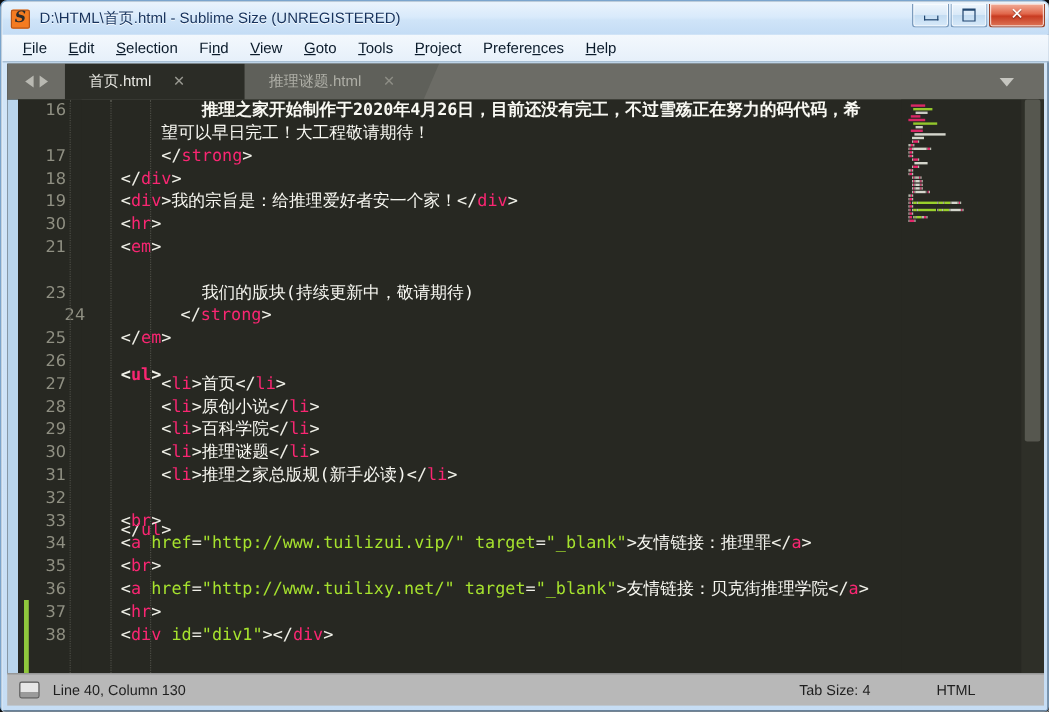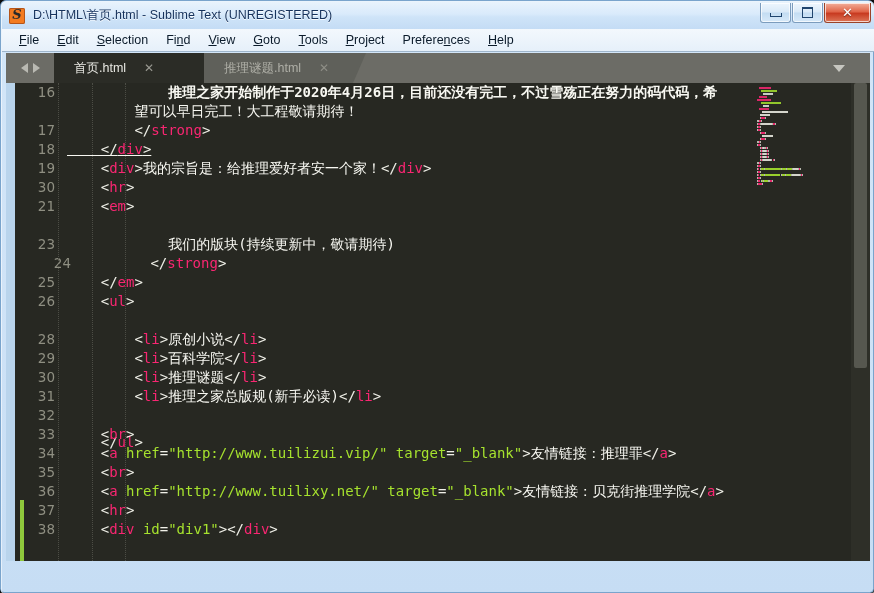--- a/index.html
+++ b/index.html
@@ -352,21 +352,21 @@
   #status-tabsize { font-size: 12px; color: #1f1f1f; margin-right: 55px; }
   #status-syntax { font-size: 12px; color: #1f1f1f; margin-right: 57px; }
 </style>
 </head>
 <body>
 
 <div id="window">
 
   <div id="titlebar">
     <div id="app-icon"></div>
-    <div id="title-text">D:\HTML\首页.html - Sublime Text (UNREGISTERED)</div>
+    <div id="title-text">D:\HTML\首页.html - Sublime Size (UNREGISTERED)</div>
     <div id="winbuttons">
       <div class="winbtn" id="btn-min">
         <div class="minglyph"></div>
       </div>
       <div class="winbtn" id="btn-max">
         <div class="maxglyph"></div>
       </div>
       <div class="winbtn" id="btn-close">
         <span class="winglyph">✕</span>
       </div>
@@ -406,28 +406,29 @@
       </div>
     </div>
 
     <div id="editor">
       <div id="gutter-bg"></div>
       <div id="leftstrip"></div>
       <div id="green-marker"></div>
       <div id="code-area">
           <div class="line tall" style="position: absolute; left: 0px; top: 0px; width: 836px;"><span class="lineno">16</span><span class="ltext" style="top: 0px; font-weight: bold;"><span class="txt">            推理之家开始制作于2020年4月26日，目前还没有完工，不过雪殇正在努力的码代码，希</span></span><span class="ltext" style="top: 19px;"><span class="txt">        望可以早日完工！大工程敬请期待！</span></span></div>
           <div class="line" style="position: absolute; left: 0px; top: 38px; width: 836px;"><span class="lineno">17</span><span class="ltext" style="top: 0px;"><span class="punct">        &lt;/</span><span class="tag">strong</span><span class="punct">&gt;</span></span></div>
-          <div class="line" style="position: absolute; left: 0px; top: 57px; width: 836px;"><span class="lineno">18</span><span class="ltext" style="top: 0px; text-decoration: underline;"><span class="punct">    &lt;/</span><span class="tag">div</span><span class="punct">&gt;</span></span></div>
+          <div class="line" style="position: absolute; left: 0px; top: 57px; width: 836px;"><span class="lineno">18</span><span class="ltext" style="top: 0px;"><span class="punct">    &lt;/</span><span class="tag">div</span><span class="punct">&gt;</span></span></div>
           <div class="line" style="position: absolute; left: 0px; top: 76px; width: 836px;"><span class="lineno">19</span><span class="ltext" style="top: 0px; text-align: right;"><span class="punct">    &lt;</span><span class="tag">div</span><span class="punct">&gt;</span><span class="txt">我的宗旨是：给推理爱好者安一个家！</span><span class="punct">&lt;/</span><span class="tag">div</span><span class="punct">&gt;</span></span></div>
           <div class="line" style="position: absolute; left: 0px; top: 95px; width: 836px;"><span class="lineno">30</span><span class="ltext" style="top: 0px;"><span class="punct">    &lt;</span><span class="tag">hr</span><span class="punct">&gt;</span></span></div>
           <div class="line" style="position: absolute; left: 0px; top: 114px; width: 836px;"><span class="lineno">21</span><span class="ltext" style="top: 0px;"><span class="punct">    &lt;</span><span class="tag">em</span><span class="punct">&gt;</span></span></div>
           <div class="line" style="position: absolute; left: 0px; top: 152px; width: 836px;"><span class="lineno">23</span><span class="ltext" style="top: 0px;"><span class="txt">            我们的版块(持续更新中，敬请期待)</span></span></div>
           <div class="line" style="position: absolute; left: 16px; top: 171px; width: 836px;"><span class="lineno">24</span><span class="ltext" style="top: 0px;"><span class="punct">        &lt;/</span><span class="tag">strong</span><span class="punct">&gt;</span></span></div>
           <div class="line" style="position: absolute; left: 0px; top: 190px; width: 836px;"><span class="lineno">25</span><span class="ltext" style="top: 0px;"><span class="punct">    &lt;/</span><span class="tag">em</span><span class="punct">&gt;</span></span></div>
-          <div class="line" style="position: absolute; left: 0px; top: 209px; width: 836px;"><span class="lineno">26</span><span class="ltext" style="top: 0px;"><span class="punct">    &lt;</span><span class="tag">ul</span><span class="punct">&gt;</span></span></div>
+          <div class="line" style="position: absolute; left: 0px; top: 209px; width: 836px;"><span class="lineno">26</span><span class="ltext" style="top: 12px; font-weight: bold;"><span class="punct">    &lt;</span><span class="tag">ul</span><span class="punct">&gt;</span></span></div>
+          <div class="line" style="position: absolute; left: 0px; top: 228px; width: 836px;"><span class="lineno">27</span><span class="ltext" style="top: 0px;"><span class="punct">        &lt;</span><span class="tag">li</span><span class="punct">&gt;</span><span class="txt">首页</span><span class="punct">&lt;/</span><span class="tag">li</span><span class="punct">&gt;</span></span></div>
           <div class="line" style="position: absolute; left: 0px; top: 247px; width: 836px;"><span class="lineno">28</span><span class="ltext" style="top: 0px;"><span class="punct">        &lt;</span><span class="tag">li</span><span class="punct">&gt;</span><span class="txt">原创小说</span><span class="punct">&lt;/</span><span class="tag">li</span><span class="punct">&gt;</span></span></div>
           <div class="line" style="position: absolute; left: 0px; top: 266px; width: 836px;"><span class="lineno">29</span><span class="ltext" style="top: 0px;"><span class="punct">        &lt;</span><span class="tag">li</span><span class="punct">&gt;</span><span class="txt">百科学院</span><span class="punct">&lt;/</span><span class="tag">li</span><span class="punct">&gt;</span></span></div>
           <div class="line" style="position: absolute; left: 0px; top: 285px; width: 836px;"><span class="lineno">30</span><span class="ltext" style="top: 0px;"><span class="punct">        &lt;</span><span class="tag">li</span><span class="punct">&gt;</span><span class="txt">推理谜题</span><span class="punct">&lt;/</span><span class="tag">li</span><span class="punct">&gt;</span></span></div>
           <div class="line" style="position: absolute; left: 0px; top: 304px; width: 836px;"><span class="lineno">31</span><span class="ltext" style="top: 0px;"><span class="punct">        &lt;</span><span class="tag">li</span><span class="punct">&gt;</span><span class="txt">推理之家总版规(新手必读)</span><span class="punct">&lt;/</span><span class="tag">li</span><span class="punct">&gt;</span></span></div>
           <div class="line" style="position: absolute; left: 0px; top: 323px; width: 836px;"><span class="lineno">32</span><span class="ltext" style="top: 0px; margin-top: 27px;"><span class="punct">    &lt;/</span><span class="tag">ul</span><span class="punct">&gt;</span></span></div>
           <div class="line" style="position: absolute; left: 0px; top: 342px; width: 836px;"><span class="lineno">33</span><span class="ltext" style="top: 0px;"><span class="punct">    &lt;</span><span class="tag">br</span><span class="punct">&gt;</span></span></div>
           <div class="line" style="position: absolute; left: 0px; top: 361px; width: 836px;"><span class="lineno">34</span><span class="ltext" style="top: 0px;"><span class="punct">    &lt;</span><span class="tag">a</span><span class="punct"> </span><span class="attr">href</span><span class="punct">=</span><span class="str">"http://www.tuilizui.vip/"</span><span class="punct"> </span><span class="attr">target</span><span class="punct">=</span><span class="str">"_blank"</span><span class="punct">&gt;</span><span class="txt">友情链接：推理罪</span><span class="punct">&lt;/</span><span class="tag">a</span><span class="punct">&gt;</span></span></div>
           <div class="line" style="position: absolute; left: 0px; top: 380px; width: 836px;"><span class="lineno">35</span><span class="ltext" style="top: 0px;"><span class="punct">    &lt;</span><span class="tag">br</span><span class="punct">&gt;</span></span></div>
           <div class="line" style="position: absolute; left: 0px; top: 399px; width: 836px;"><span class="lineno">36</span><span class="ltext" style="top: 0px;"><span class="punct">    &lt;</span><span class="tag">a</span><span class="punct"> </span><span class="attr">href</span><span class="punct">=</span><span class="str">"http://www.tuilixy.net/"</span><span class="punct"> </span><span class="attr">target</span><span class="punct">=</span><span class="str">"_blank"</span><span class="punct">&gt;</span><span class="txt">友情链接：贝克街推理学院</span><span class="punct">&lt;/</span><span class="tag">a</span><span class="punct">&gt;</span></span></div>
           <div class="line" style="position: absolute; left: 0px; top: 418px; width: 836px;"><span class="lineno">37</span><span class="ltext" style="top: 0px;"><span class="punct">    &lt;</span><span class="tag">hr</span><span class="punct">&gt;</span></span></div>
@@ -573,15 +574,23 @@
         <div class="mini-line" style="left: 7.48px; top: 100px; width: 3.72px; background: rgb(249, 38, 114); opacity: 0.9;"></div>
         <div class="mini-line" style="left: 11.2px; top: 100px; width: 1px; background: rgb(199, 199, 189); opacity: 0.9;"></div>
       </div>
 
     <div id="vscroll">
       <div id="vthumb"></div>
     </div>
 
   </div>
 
+  <div id="statusbar">
+    <div id="status-icon"></div>
+    <div id="status-pos">Line 40, Column 130</div>
+    <div id="status-right">
+      <div id="status-tabsize">Tab Size: 4</div>
+      <div id="status-syntax">HTML</div>
+    </div>
+  </div>
 
   <div id="frame-outline"></div>
 </div>
 
 </body></html>

